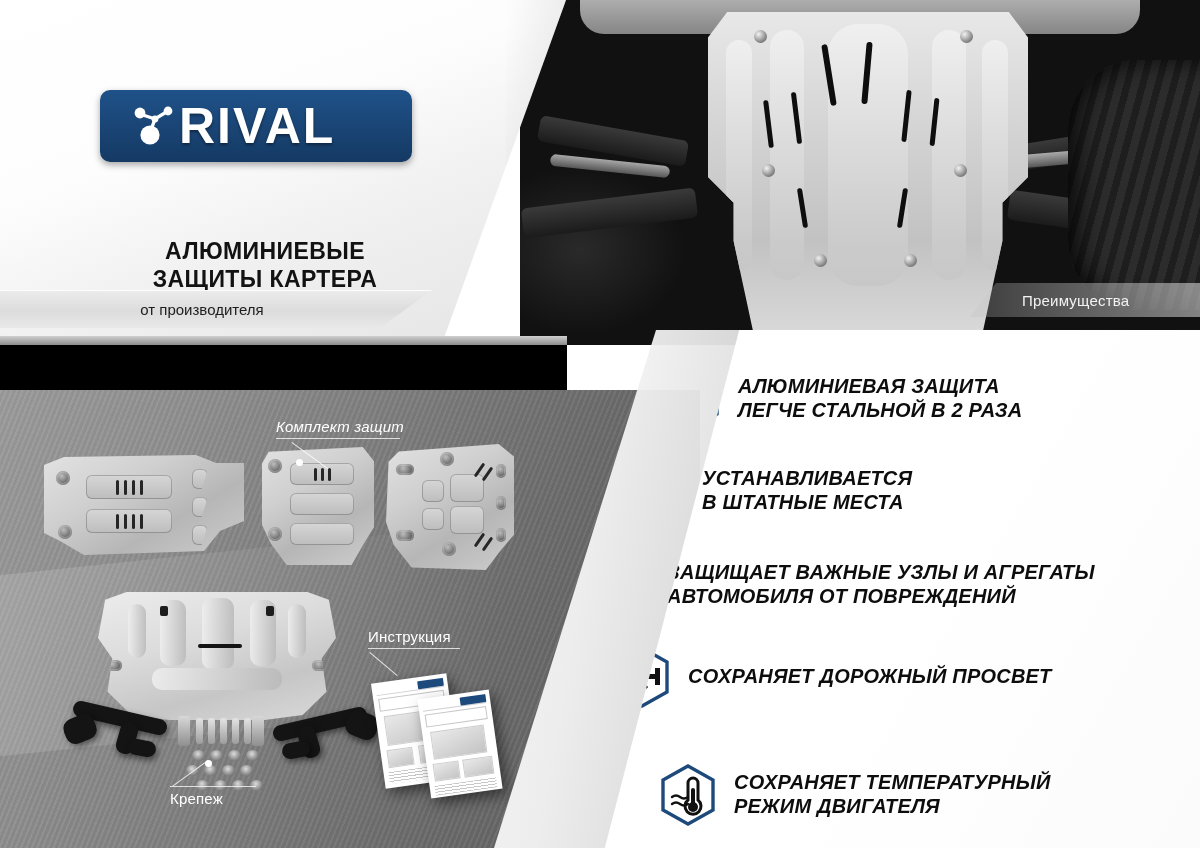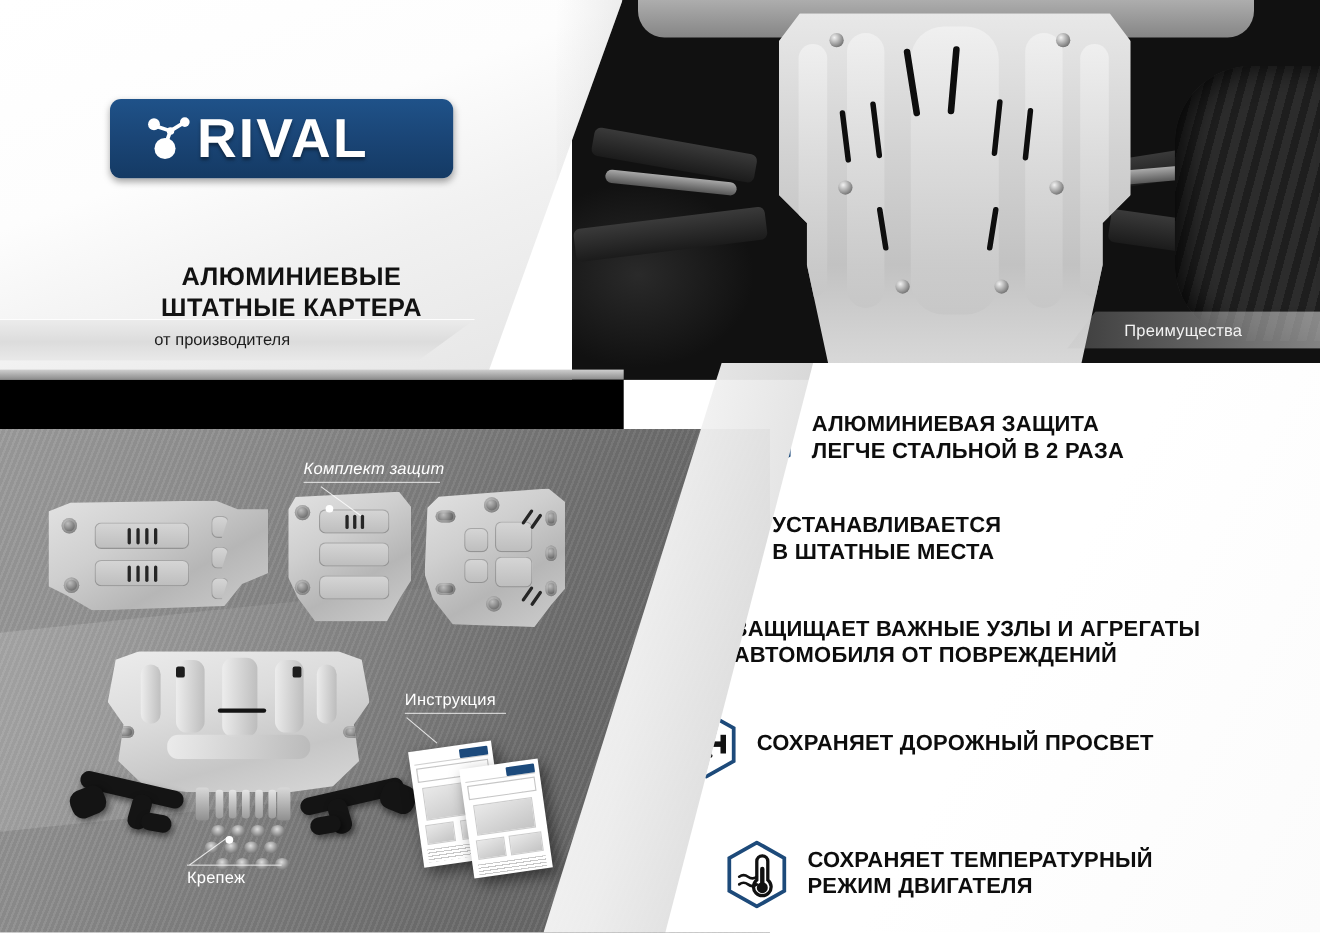--- a/index.html
+++ b/index.html
@@ -241,21 +241,21 @@
     opacity:.95;
   }
   .adv-panel{
     position:absolute; left:560px; top:330px; width:640px; height:518px;
     background:linear-gradient(120deg,#ffffff 0%,#ffffff 55%,#fbfbfb 100%);
     clip-path:polygon(28% 0,100% 0,100% 100%,7% 100%);
   }
 
   .adv-list{ position:absolute; left:0; top:0; width:640px; height:518px; }
   .adv-item{
-    position:absolute; display:flex; align-items:center; gap:18px;
+    position:absolute; display:flex; align-items:center; gap:18px;font-style:italic;
   }
   .hexicon{ width:56px; height:62px; flex:0 0 auto; }
   .adv-text{
     color:#0d0d0d; font-weight:bold; font-size:20px; line-height:1.18;
     letter-spacing:.2px; white-space:pre-line;
   }
 </style>
 </head>
 <body>
 
@@ -309,21 +309,21 @@
       <circle cx="9" cy="10" r="5.4" fill="#ffffff"></circle>
       <circle cx="37" cy="8" r="4.4" fill="#ffffff"></circle>
       <circle cx="24" cy="16" r="3.4" fill="#ffffff"></circle>
       <circle cx="19" cy="32" r="9.6" fill="#ffffff"></circle>
     </svg>
     <div class="logo-word">RIVAL</div>
   </div>
 
   <div class="header-title">
     <div>АЛЮМИНИЕВЫЕ</div>
-    <div>ШТАТНЫЕ КАРТЕРА</div>
+    <div>ЗАЩИТЫ КАРТЕРА</div>
   </div>
 
   <div class="subbanner">
     <span>от производителя</span>
   </div>
 
   <div class="black-band"></div>
 
   <div class="product-panel">
     <div class="panel-sheen"></div>

